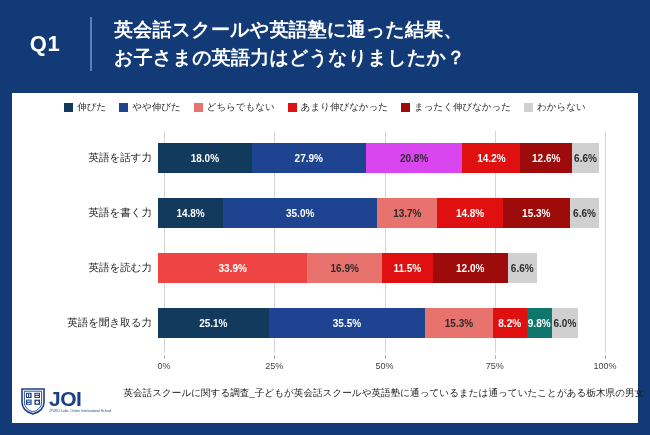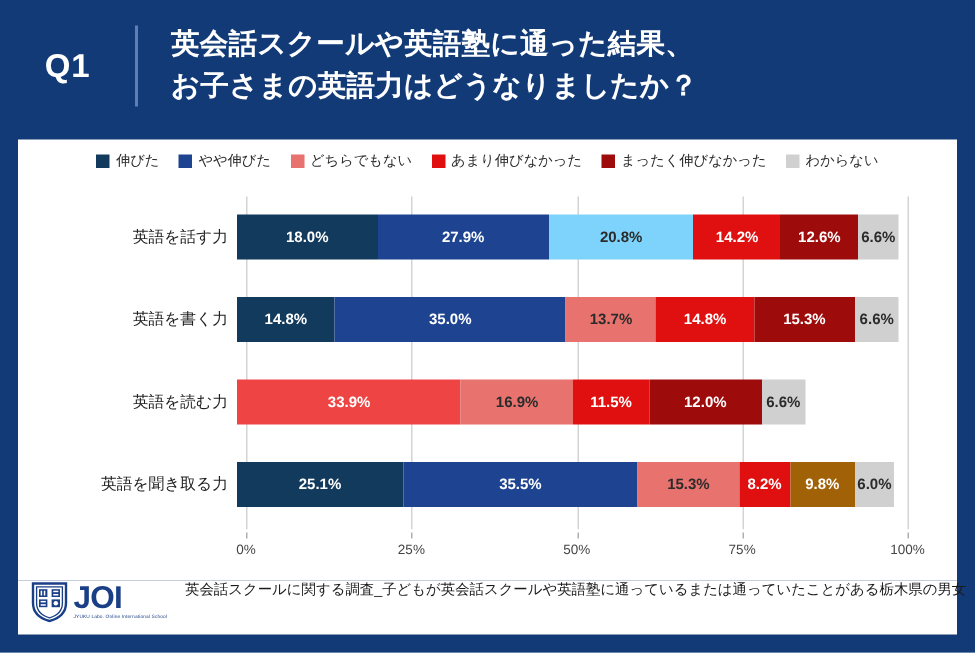--- a/index.html
+++ b/index.html
@@ -281,21 +281,21 @@
           <div class="gridline" style="left: 330.75px;"></div>
           <div class="gridline" style="left: 441px;"></div>
         </div>
       <div class="axis-baseline"></div>
       <div class="rows">
           <div class="row" style="top: 12px;">
             <div class="cat-label">英語を話す力</div>
             <div class="bar">
               <div class="seg" style="width: 101px; background: rgb(18, 58, 92); color: rgb(255, 255, 255);">18.0%</div>
               <div class="seg" style="width: 123.039px; background: rgb(30, 68, 145); color: rgb(255, 255, 255);">27.9%</div>
-              <div class="seg" style="width: 104px; background: #7dd3fc; color: rgb(43, 43, 43);">20.8%</div>
+              <div class="seg" style="width: 104px; background: #d946ef; color: rgb(43, 43, 43);">20.8%</div>
               <div class="seg" style="width: 62.622px; background: rgb(224, 16, 16); color: rgb(255, 255, 255);">14.2%</div>
               <div class="seg" style="width: 55.566px; background: rgb(158, 11, 11); color: rgb(255, 255, 255);">12.6%</div>
               <div class="seg" style="width: 29.106px; background: rgb(208, 208, 208); color: rgb(43, 43, 43);">6.6%</div>
             </div>
           </div>
           <div class="row" style="top: 67px;">
             <div class="cat-label">英語を書く力</div>
             <div class="bar">
               <div class="seg" style="width: 65.268px; background: rgb(18, 58, 92); color: rgb(255, 255, 255);">14.8%</div>
               <div class="seg" style="width: 154.35px; background: rgb(30, 68, 145); color: rgb(255, 255, 255);">35.0%</div>
@@ -315,21 +315,21 @@
               <div class="seg" style="width: 29.106px; background: rgb(208, 208, 208); color: rgb(43, 43, 43);">6.6%</div>
             </div>
           </div>
           <div class="row" style="top: 177px;">
             <div class="cat-label">英語を聞き取る力</div>
             <div class="bar">
               <div class="seg" style="width: 110.691px; background: rgb(18, 58, 92); color: rgb(255, 255, 255);">25.1%</div>
               <div class="seg" style="width: 156.555px; background: rgb(30, 68, 145); color: rgb(255, 255, 255);">35.5%</div>
               <div class="seg" style="width: 67.473px; background: rgb(232, 115, 110); color: rgb(43, 43, 43);">15.3%</div>
               <div class="seg" style="width: 34px; background: rgb(224, 16, 16); color: rgb(255, 255, 255);">8.2%</div>
-              <div class="seg" style="width: 43px; background: #a16207; color: rgb(255, 255, 255);">9.8%</div>
+              <div class="seg" style="width: 25px; background: #0f766e; color: rgb(255, 255, 255);">9.8%</div>
               <div class="seg" style="width: 26.46px; background: rgb(208, 208, 208); color: rgb(43, 43, 43);">6.0%</div>
             </div>
           </div>
         </div>
       <div class="ticks">
           <div class="tickmark" style="left: 0px;"></div>
           <div class="ticklabel" style="left: 0px;">0%</div>
           <div class="tickmark" style="left: 110.25px;"></div>
           <div class="ticklabel" style="left: 110.25px;">25%</div>
           <div class="tickmark" style="left: 220.5px;"></div>

